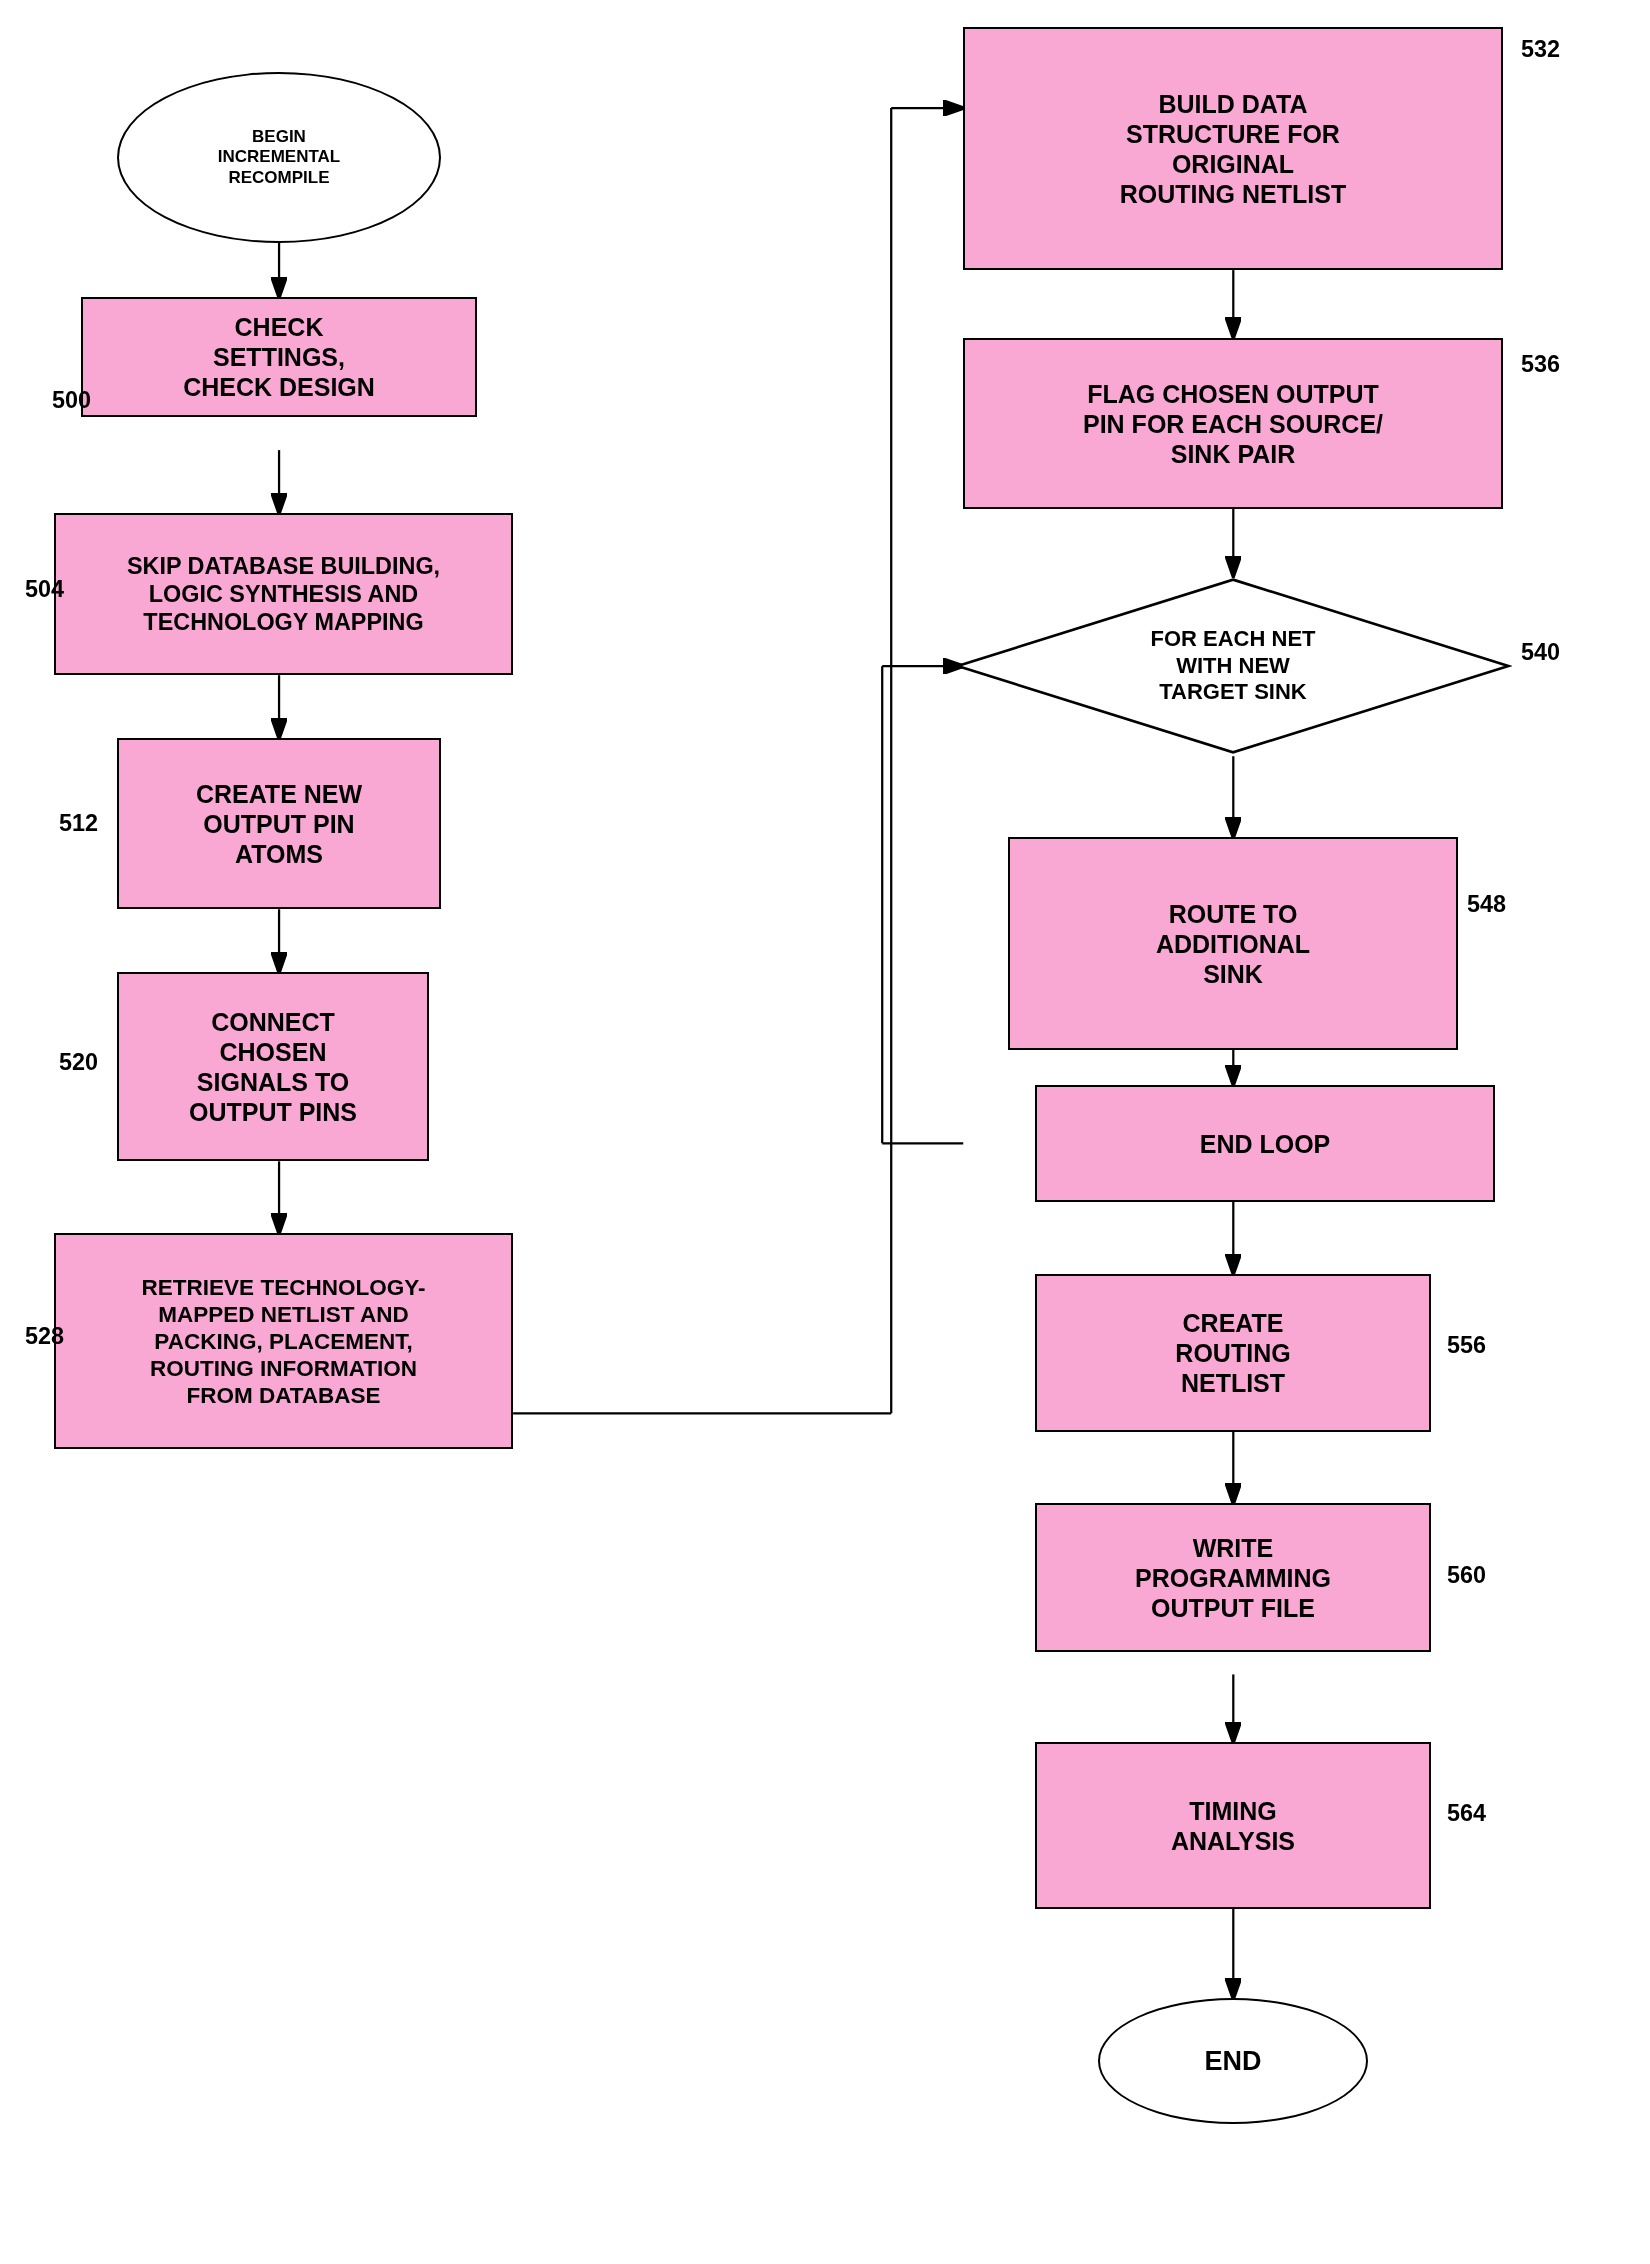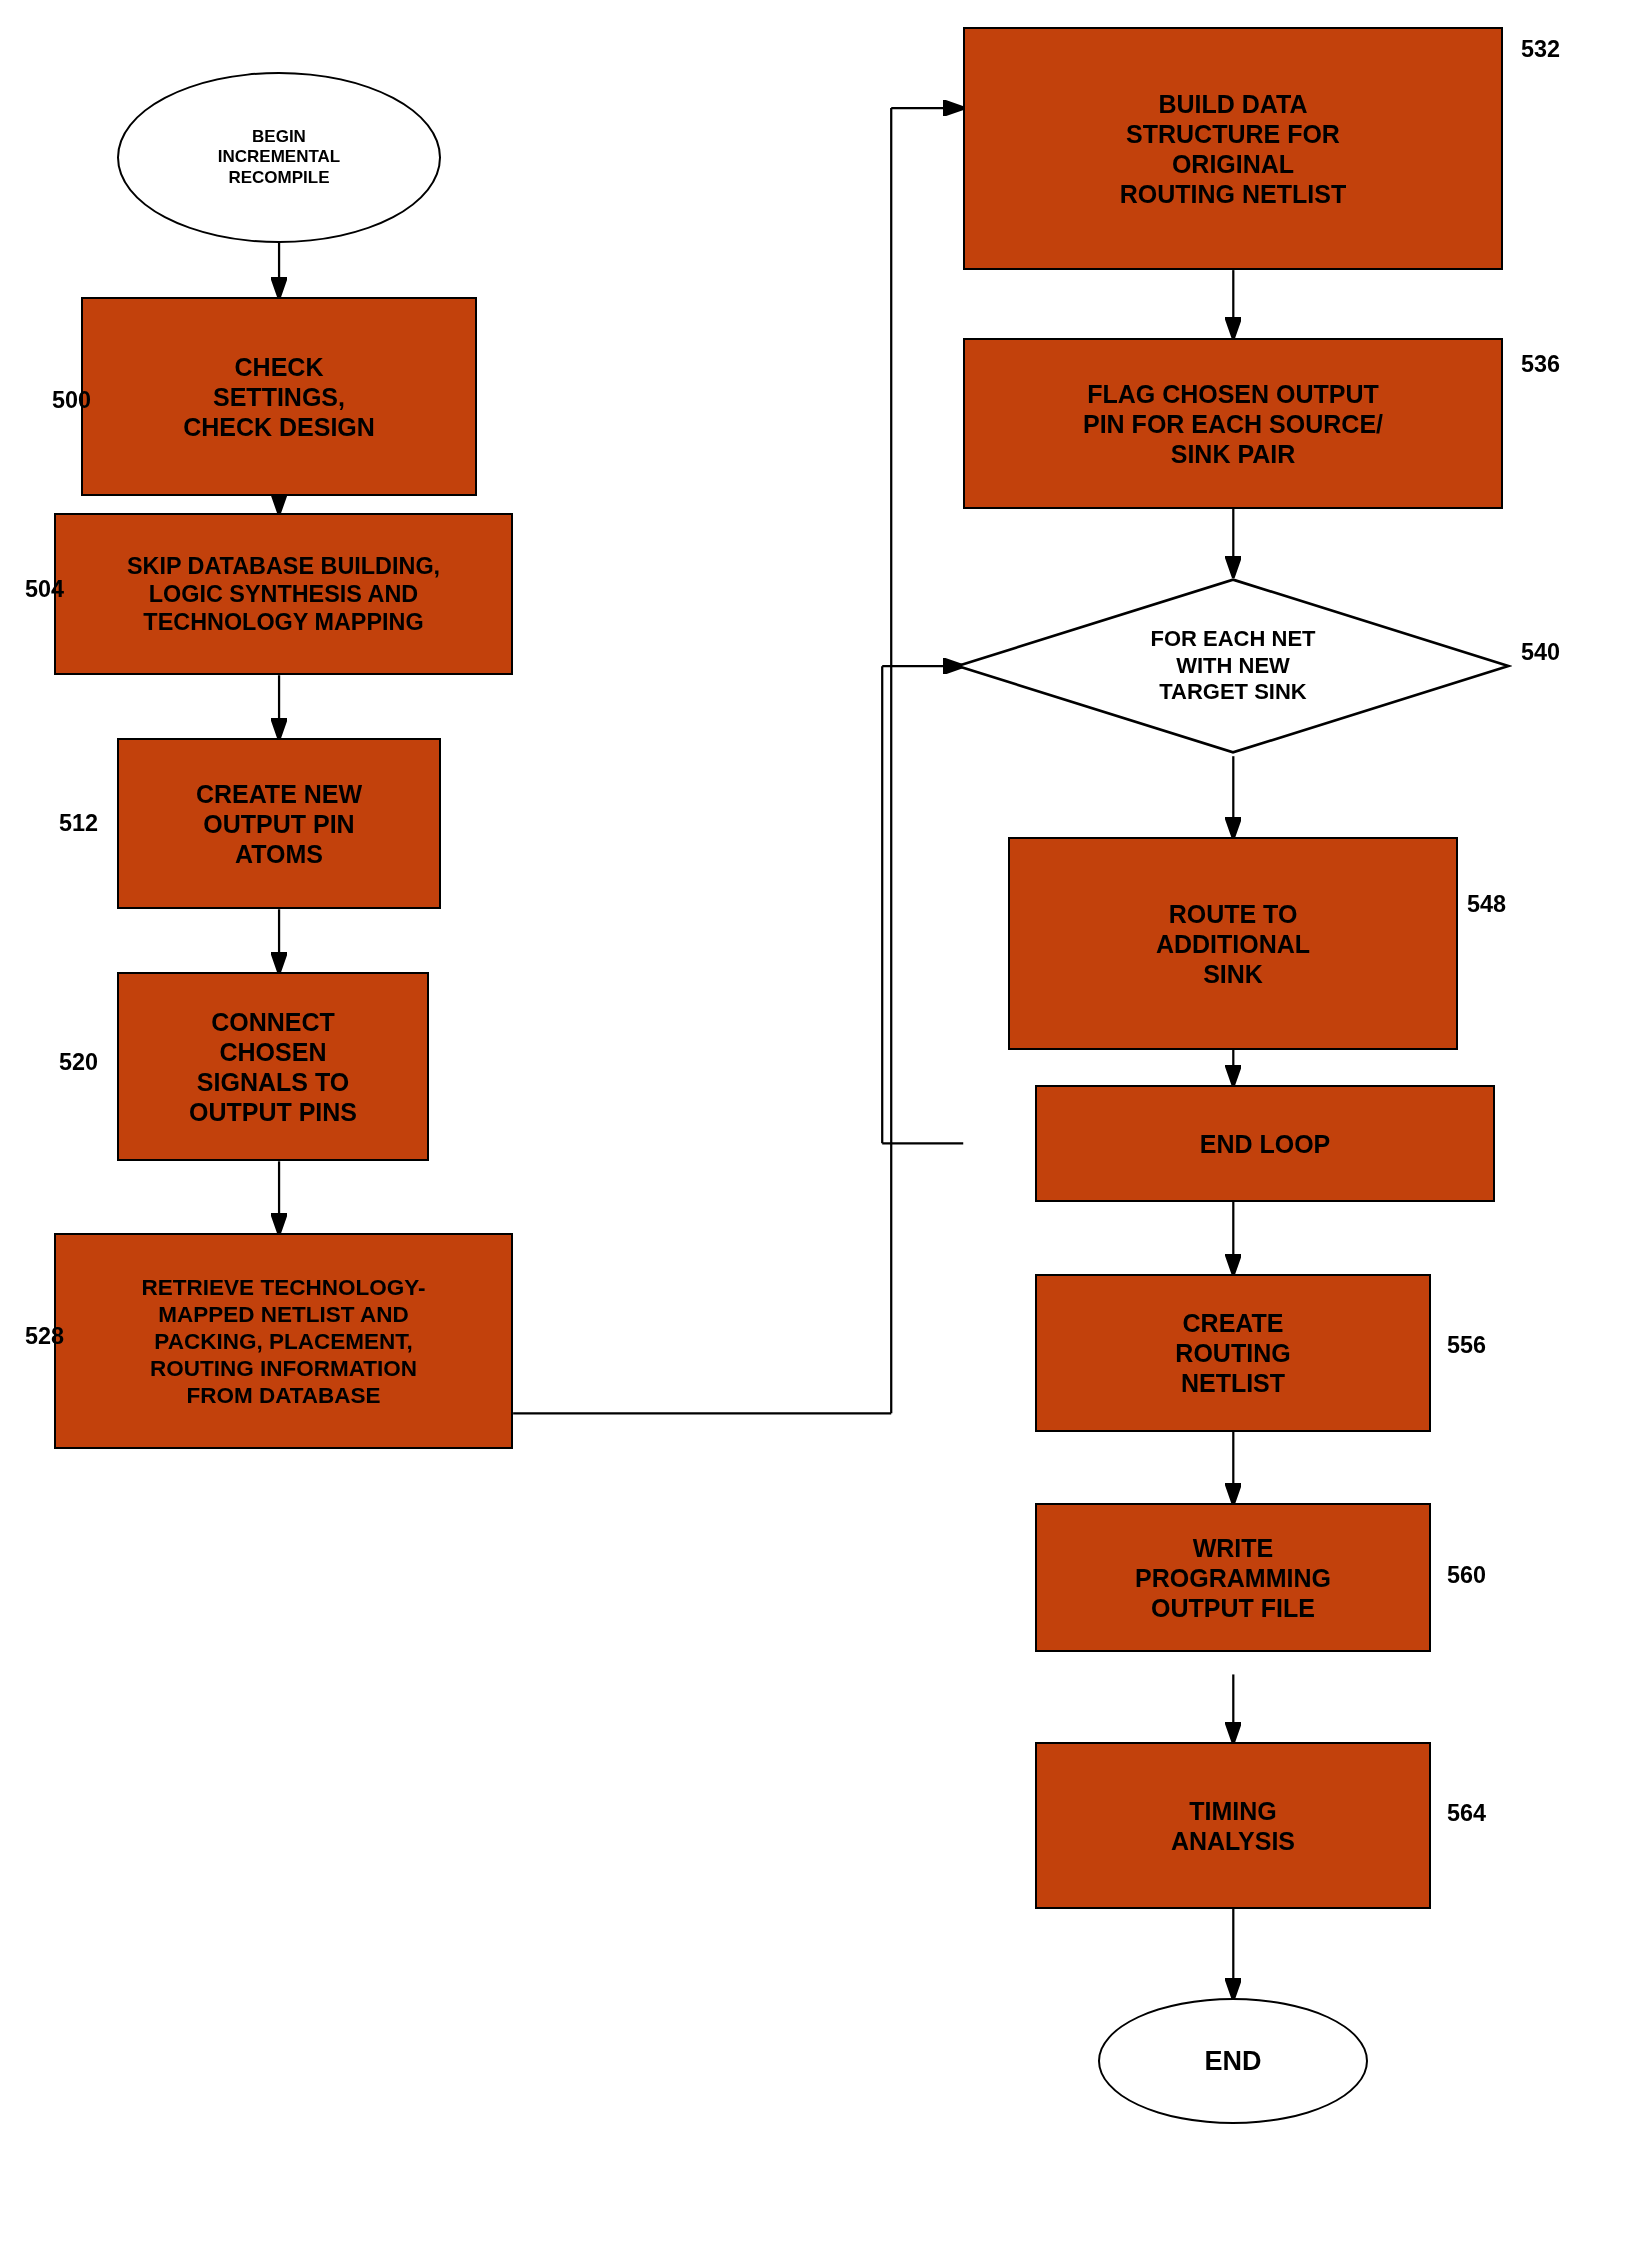--- a/index.html
+++ b/index.html
@@ -23,21 +23,21 @@
       align-items: center;
       justify-content: center;
       text-align: center;
       font-size: 25px;
       font-weight: bold;
       font-family: Arial, sans-serif;
       line-height: 1.2;
     }
     .rect {
       border: 2.7px solid #000;
-      background: #c2410c;
+      background: #f9a8d4;
     }
     .ellipse {
       border: 2.7px solid #000;
       background: #fff;
       border-radius: 50%;
     }
     .diamond {
       background: transparent;
     }
     .diamond-inner {
@@ -132,21 +132,21 @@
     <line x1="980" y1="1270" x2="980" y2="740"></line>
     <line x1="980" y1="740" x2="1070" y2="740" marker-end="url(#arrowhead)"></line>
   </svg>
 
   <div class="node ellipse" style="left:117px; top:72px; width:324px; height:171px;">
     <span style="font-size:17px; font-weight:bold; white-space:pre-line; text-align:center;">BEGIN
 INCREMENTAL
 RECOMPILE</span>
   </div>
 
-  <div class="node rect" style="left:81px; top:297px; width:396px; height:199px;text-align:center;">
+  <div class="node rect" style="left:81px; top:297px; width:396px; height:120px;text-align:center;">
     <span style="white-space:pre-line;">CHECK
 SETTINGS,
 CHECK DESIGN</span>
   </div>
   <span class="label" style="left:52px; top:387px;">500</span>
 
   <div class="node rect" style="left:54px; top:513px; width:459px; height:162px;">
     <span style="white-space:pre-line; font-size:23.4px;">SKIP DATABASE BUILDING,
 LOGIC SYNTHESIS AND
 TECHNOLOGY MAPPING</span>

